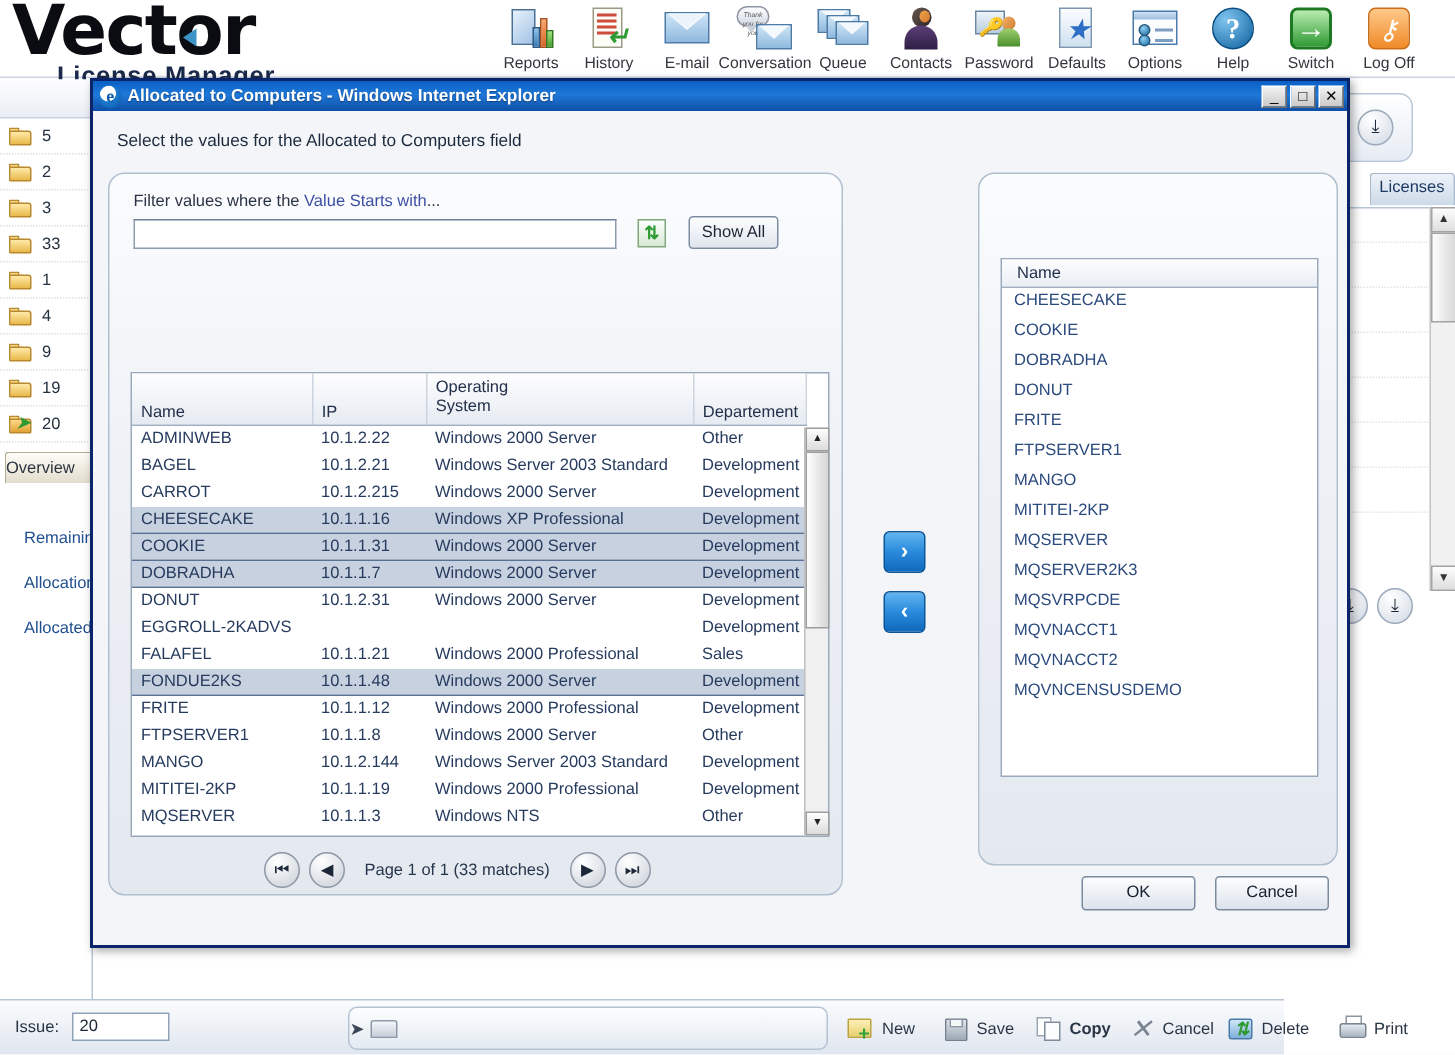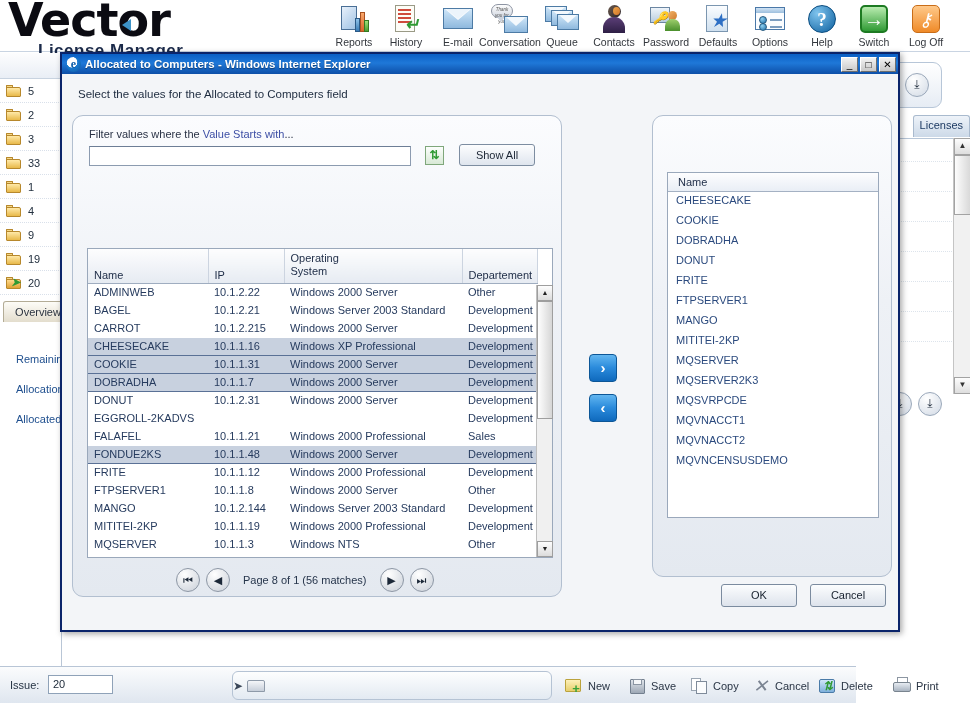--- a/index.html
+++ b/index.html
@@ -165,21 +165,21 @@
     position: absolute; left: 5px; top: 0px; font-size: 11px; color: #2f9a33;
     line-height: 11px; font-weight: bold;
   }
   .sb-num { font-size: 11px; color: #23303f; }
 
   .sb-tab {
     margin: 6px 0 0 3px; width: 70px; height: 21px;
     background: linear-gradient(180deg,#fdfcf7,#e3ddcd);
     border: 1px solid #b3ac96; border-bottom: none;
     border-radius: 3px 3px 0 0;
-    font-size: 11px; color: #2c3440; text-align: center; line-height: 20px;
+    font-size: 11px; color: #2c3440; text-align: left; line-height: 20px;
     overflow: hidden;
   }
   .sb-links { margin-top: 22px; }
   .sb-link {
     height: 30px; padding-left: 16px; font-size: 11px; color: #20508f;
     line-height: 30px; white-space: nowrap; overflow: hidden;
   }
 
   
   .mp-bar {
@@ -311,21 +311,21 @@
   .filter-input {
     position: absolute; left: 16px; top: 30px; width: 322px; height: 20px;
     background: #ffffff; border: 1px solid #8c9bb0; border-top-color: #6d7e96;
   }
   .refresh-btn {
     position: absolute; left: 352px; top: 30px; width: 19px; height: 19px;
     background: linear-gradient(180deg,#fcfefc,#d8e9d6); border: 1px solid #7fa77b;
     font-size: 12px; color: #2f9a33; text-align: center; line-height: 17px; font-weight: bold;
   }
   .showall-btn {
-    position: absolute; left: 386px; top: 28px; width: 76px; height: 22px;
+    position: absolute; left: 386px; top: 28px; width: 60px; height: 22px;
     background: linear-gradient(180deg,#fdfdfe,#dfe5ee);
     border: 1px solid #7d8da1; border-radius: 3px;
     font-size: 11px; color: #1b2534; text-align: center; line-height: 20px;
   }
 
   .grid-wrap {
     position: absolute; left: 14px; top: 132px; width: 466px; height: 310px;
     background: #ffffff; border: 1px solid #9aa8bb;
   }
   table.grid { border-collapse: collapse; width: 449px; table-layout: fixed; }
@@ -792,21 +792,21 @@
           <div class="gsc">
             <div class="a">▲</div>
             <div class="th"></div>
             <div class="a" style="position:absolute;bottom:0;">▼</div>
           </div>
         </div>
 
         <div class="pager">
           <div class="pg-btn">⏮</div>
           <div class="pg-btn">◀</div>
-          <div class="pg-txt">Page 8 of 1 (56 matches)</div>
+          <div class="pg-txt">Page 1 of 1 (33 matches)</div>
           <div class="pg-btn">▶</div>
           <div class="pg-btn">⏭</div>
         </div>
       </div>
 
       <div class="xfer">
         <div class="xfer-btn">›</div>
         <div class="xfer-btn">‹</div>
       </div>
 
@@ -855,21 +855,21 @@
         </span>
       <span class="lb">New</span>
     </div>
     <div class="act" style="left:628px;">
       <span class="gi gi-save">
           <i class="dk"></i>
           <i class="sl"></i>
         </span>
       <span class="lb">Save</span>
     </div>
-    <div class="act" style="left:690px;">
+    <div class="act" style="left:690px;font-weight:bold;">
       <span class="gi gi-copy">
           <i class="c1"></i>
           <i class="c2"></i>
         </span>
       <span class="lb">Copy</span>
     </div>
     <div class="act" style="left:752px;">
       <span class="gi gi-cancel">
           <i class="x">✕</i>
         </span>

